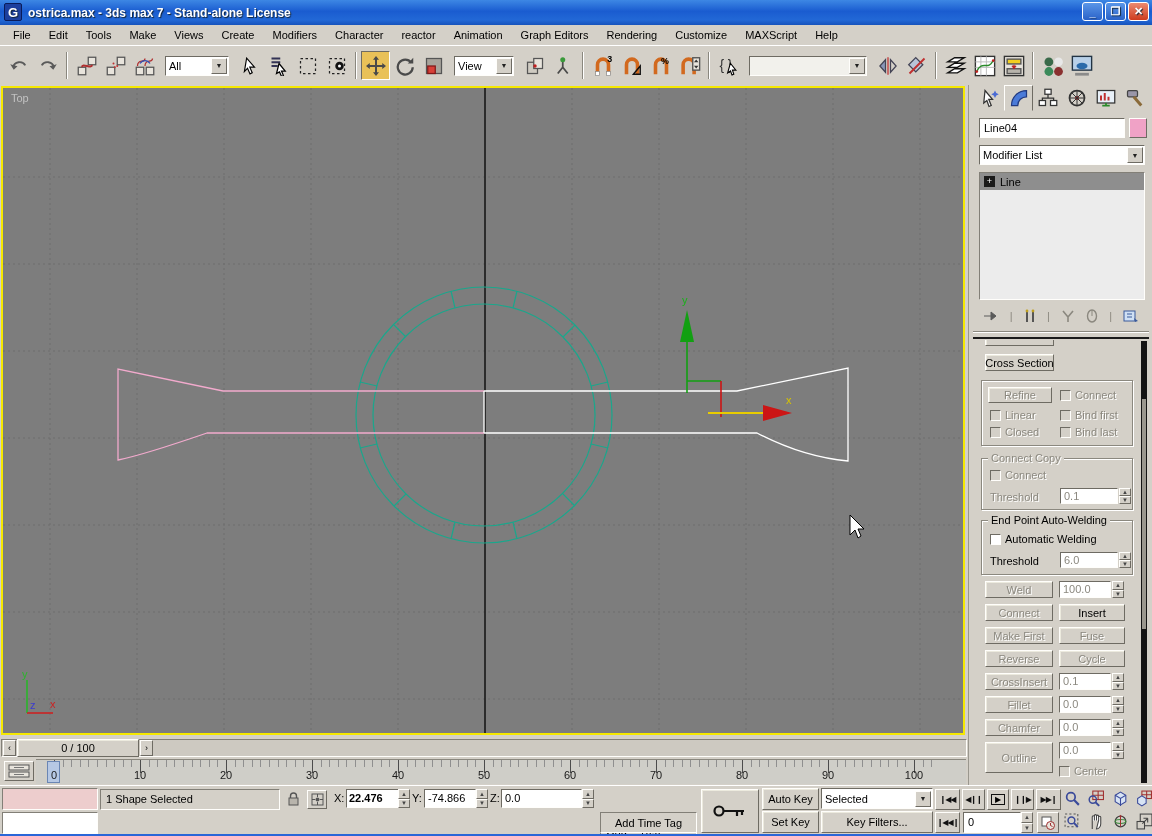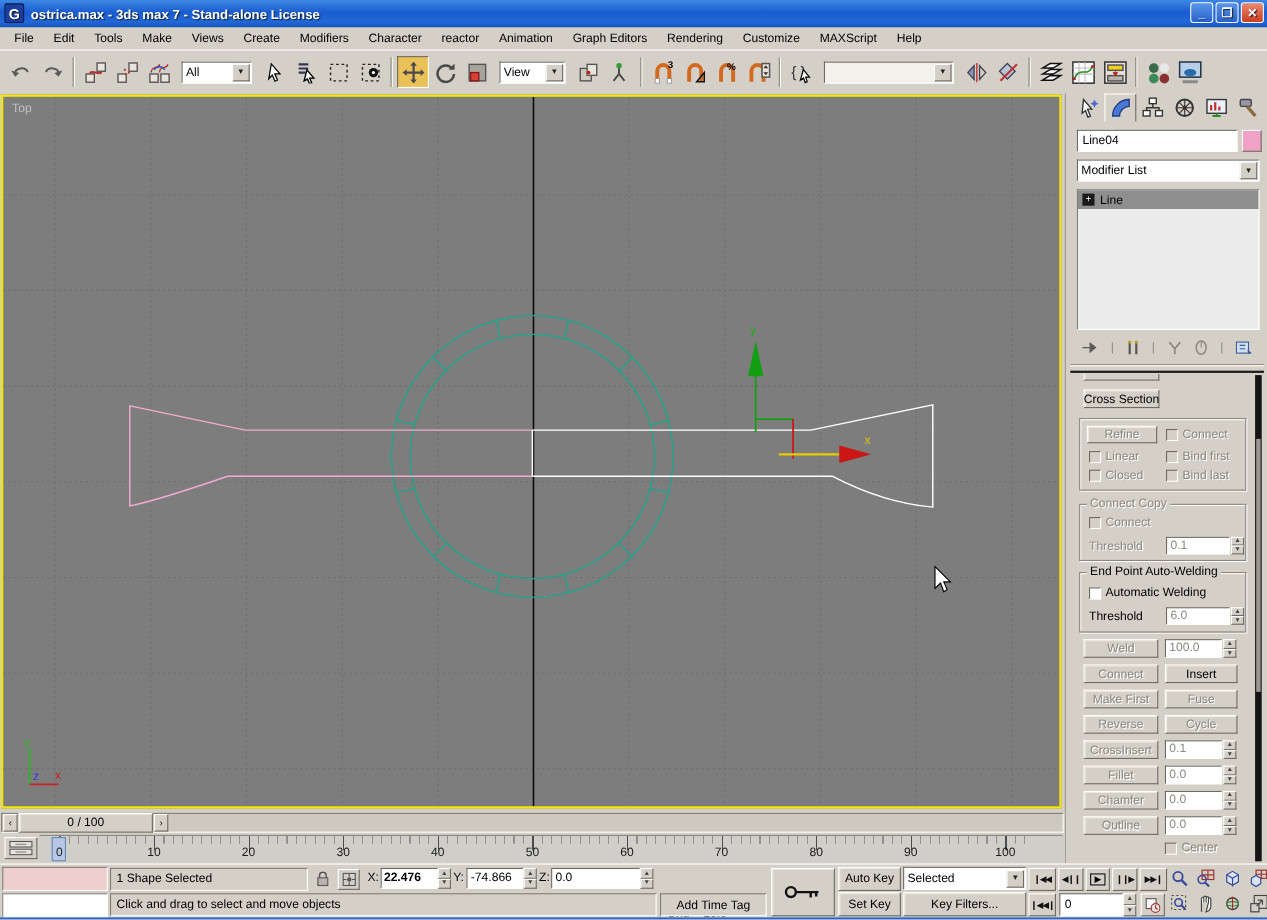--- a/index.html
+++ b/index.html
@@ -547,21 +547,21 @@
 
       <div class="raised2 btn dis" style="position:absolute;left:12px;top:379px;width:68px;height:17px;">
           <span>Chamfer</span>
         </div>
       <div class="abs white-field dis" style="left:86px;top:379px;width:52px;height:17px;line-height:15px;padding-left:3px;"><span>0.0</span></div>
       <div class="abs spinner" style="left:139px;top:379px;height:17px;">
           <div>▲</div>
           <div>▼</div>
         </div>
 
-      <div class="raised2 btn dis" style="position:absolute;left:12px;top:402px;width:68px;height:17px;">
+      <div class="raised2 btn dis" style="position:absolute;left:12px;top:402px;width:68px;height:31px;">
           <span>Outline</span>
         </div>
       <div class="abs white-field dis" style="left:86px;top:402px;width:52px;height:17px;line-height:15px;padding-left:3px;"><span>0.0</span></div>
       <div class="abs spinner" style="left:139px;top:402px;height:17px;">
           <div>▲</div>
           <div>▼</div>
         </div>
 
       <div class="abs" style="left:86px;top:425px;display:flex;gap:4px;align-items:center;">
           <span class="cb cbg"></span>
@@ -640,21 +640,20 @@
       </div>
     <span class="abs" style="left:490px;top:6px;">Z:</span>
     <div class="abs white-field" style="left:501px;top:3px;width:81px;height:19px;line-height:17px;padding-left:3px;"><span>0.0</span></div>
     <div class="abs spinner" style="left:582px;top:3px;height:19px;">
         <div>▲</div>
         <div>▼</div>
       </div>
 
     <div class="abs sunken" style="left:600px;top:3px;width:97px;height:21px;line-height:19px;padding-left:5px;background:#d4d0c8;margin-top:32px;"><span>Grid = 10.0</span></div>
 
-    <div class="abs sunken" style="left:100px;top:26px;width:497px;height:21px;line-height:19px;padding-left:5px;background:#d4d0c8;"><span>Click and drag to select and move objects</span></div>
     <div class="abs sunken btn" style="left:600px;top:26px;width:97px;height:21px;background:#d4d0c8;">
         <span>Add Time Tag</span>
       </div>
 
     <div class="abs raised2 btn" style="left:701px;top:3px;width:58px;height:44px;">
       <svg width="34" height="16" viewBox="0 0 34 16">
           <circle cx="6" cy="8" r="4.5" fill="none" stroke="#111" stroke-width="2.2"></circle>
           <path d="M10.5 8H31M24 8v5M29 8v4" stroke="#111" stroke-width="2.2"></path>
         </svg>
     </div>

